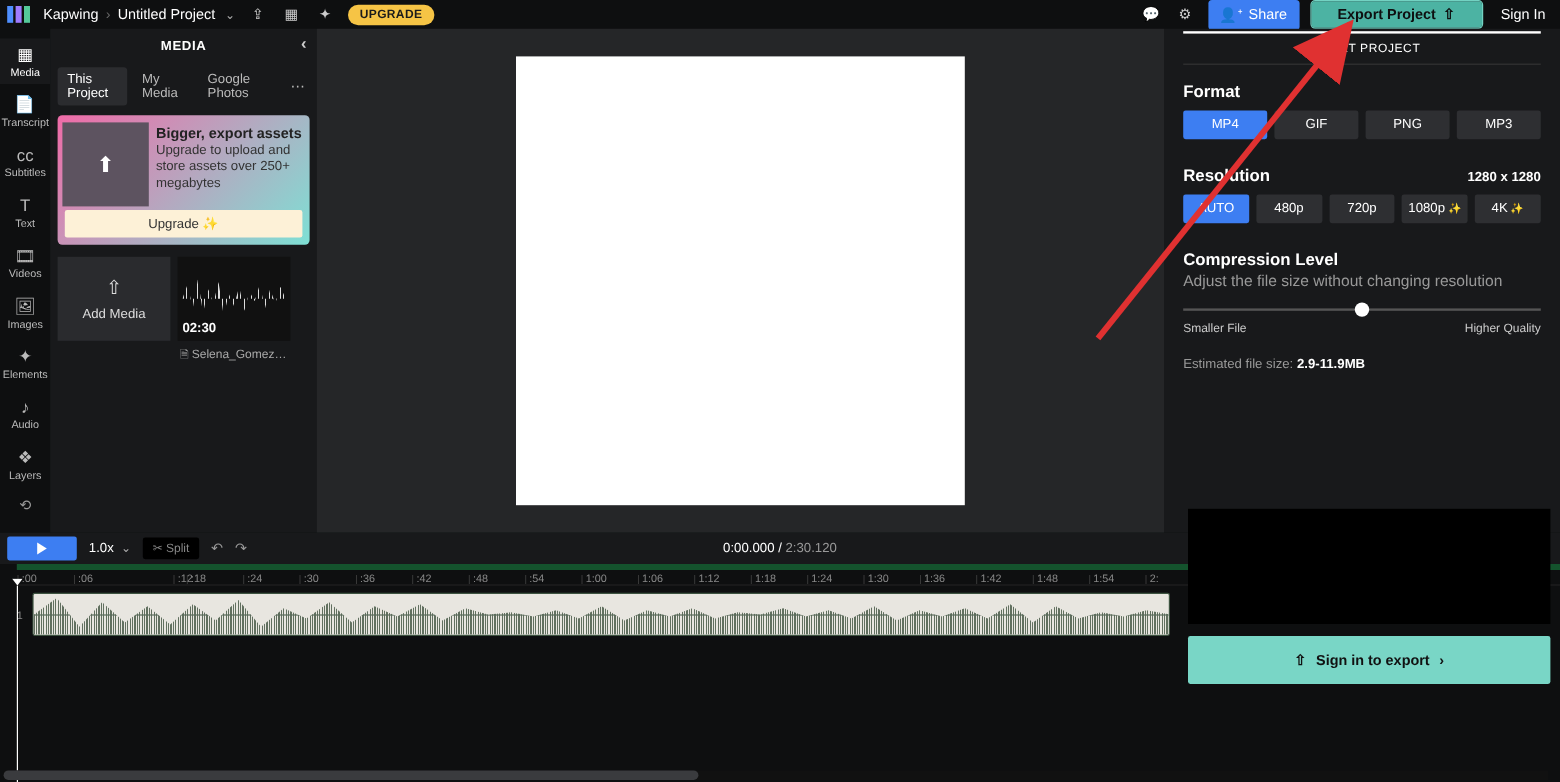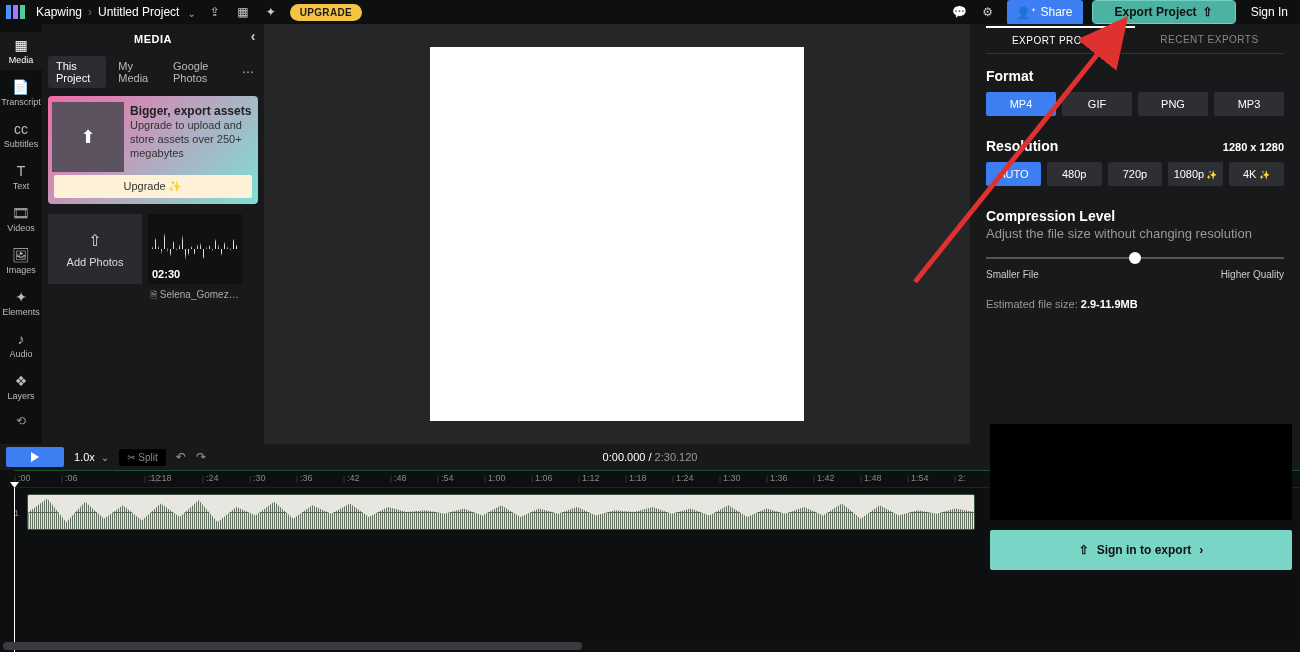--- a/index.html
+++ b/index.html
@@ -90,21 +90,21 @@
 .timeline-wrap{ height:208px; background:#0e0f10; position:relative;}
 .tl-top{ height:26px; display:flex; align-items:center; background:#18191b; position:relative;}
 .play-btn{ width:58px; height:20px; background:#3d7ef2; display:flex; align-items:center; justify-content:center; margin-left:6px; cursor:pointer; border-radius:2px;}
 .play-btn .tri{ width:0;height:0;border-left:8px solid #fff;border-top:5px solid transparent;border-bottom:5px solid transparent;}
 .speed{ margin-left:10px; font-size:11px; display:flex; align-items:center; gap:4px; cursor:pointer;}
 .split{ margin-left:10px; background:#000000; color:#888; font-size:10px; padding:3px 8px; border-radius:2px; cursor:pointer;}
 .undo,.redo{ margin-left:10px; color:#999; cursor:pointer;}
 .timecode{ position:absolute; left:50%; transform:translateX(-50%); font-size:11px;}
 .timecode .cur{color:#fff;} .timecode .tot{color:#999;}
 
-.ruler{ height:18px; position:relative; font-size:9px; color:#888; border-top:1px solid #14532d; border-bottom:1px solid #222; overflow:hidden; margin-left:14px;}
+.ruler{ height:18px; position:relative; font-size:9px; color:#888; border-top:5px solid #14532d; border-bottom:1px solid #222; overflow:hidden; margin-left:14px;}
 .ruler span{ position:absolute; top:2px;}
 .ruler span::before{content:"|"; color:#444; margin-right:2px; font-size:8px;}
 
 .track-area{ padding:6px 0 0 14px;}
 .track-label{ width:10px; font-size:9px; color:#888; display:inline-block; vertical-align:top; margin-top:14px;}
 .clip{ display:inline-block; width:948px; height:36px; background:#e8e6e0; border:1px solid #3d5340; position:relative; overflow:hidden; border-radius:2px;}
 .clip-wave{ position:absolute; inset:0; background:
  linear-gradient(#3d5340,#3d5340) 0 50%/100% 1px no-repeat,
  repeating-linear-gradient(90deg,#495b48 0 1px, transparent 1px 2px);
  opacity:.85;
@@ -217,40 +217,39 @@
         </div>
       <div class="promo-txt">
         <div class="pt-title">Bigger, export assets</div>
         <div>Upgrade to upload and store assets over 250+ megabytes</div>
       </div>
       <div class="promo-btn">Upgrade ✨</div>
     </div>
     <div class="assets">
       <div class="add-media">
         <span class="am-ico">⇧</span>
-        <span>Add Photos</span>
+        <span>Add Media</span>
       </div>
       <div class="asset">
         <div class="asset-thumb">
           <div class="wave"></div>
           <div class="asset-dur">02:30</div>
         </div>
         <div class="asset-name">Selena_Gomez_-_…</div>
       </div>
     </div>
   </div>
 
   <div class="canvas-area">
     <div class="canvas"></div>
   </div>
 
   <div class="export-panel">
     <div class="ep-tabs">
       <div class="ep-tab active">EXPORT PROJECT</div>
-      <div class="ep-tab">RECENT EXPORTS</div>
     </div>
     <div class="ep-label">Format</div>
     <div class="ep-row">
       <div class="opt active">MP4</div>
       <div class="opt">GIF</div>
       <div class="opt">PNG</div>
       <div class="opt">MP3</div>
     </div>
     <div class="res-head">
       <div class="ep-label">Resolution</div>

